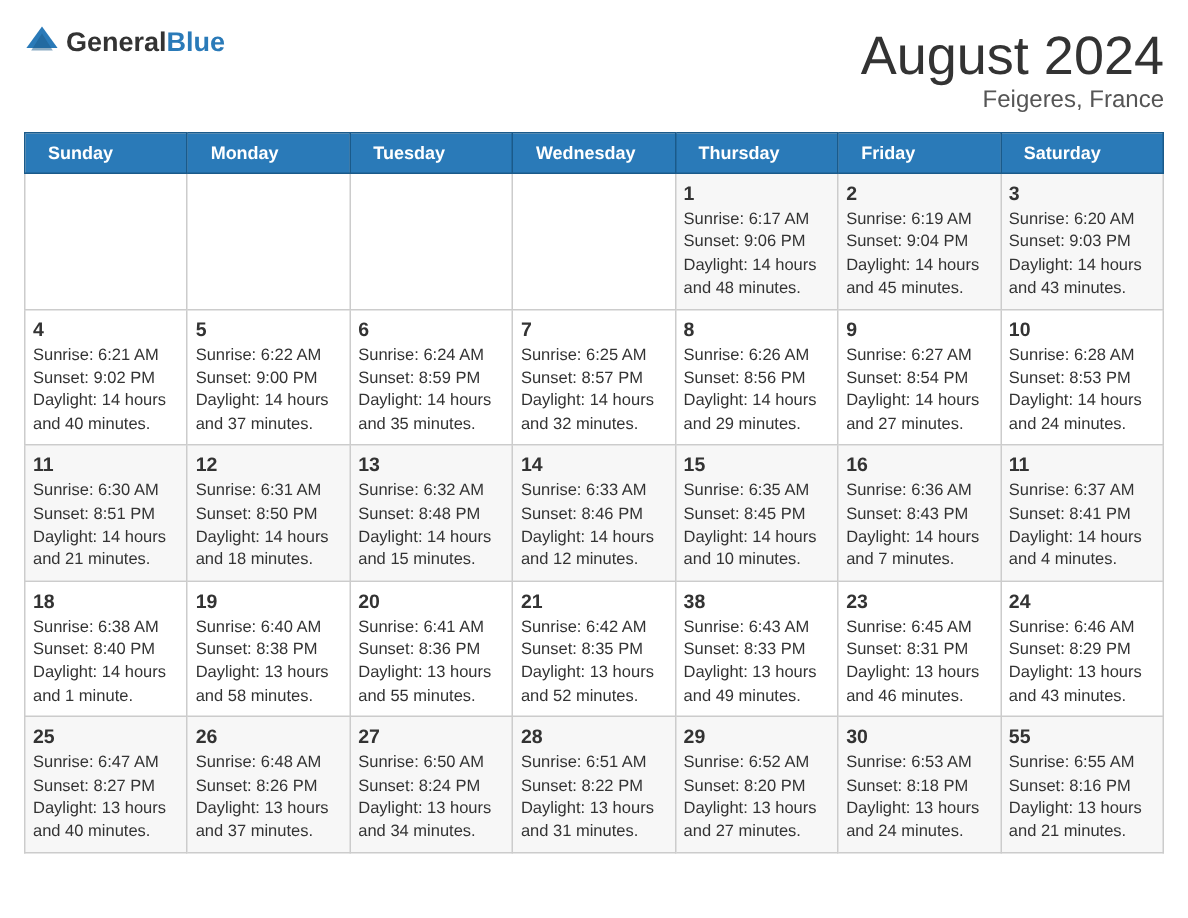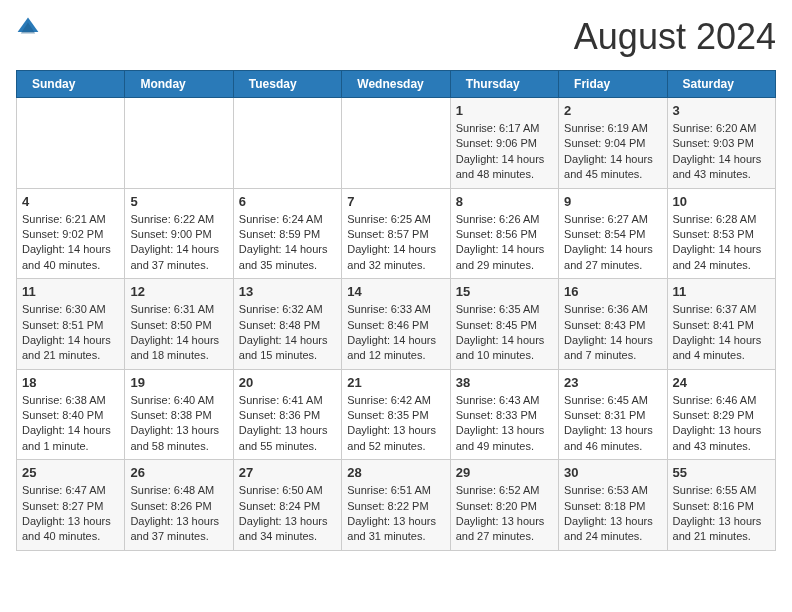--- a/index.html
+++ b/index.html
@@ -90,23 +90,27 @@
   </style>
 </head>
 <body>
 
 <div class="header-section">
   <div class="logo">
     <svg class="logo-icon" viewBox="0 0 30 30" xmlns="http://www.w3.org/2000/svg">
       <polygon points="15,2 28,20 2,20" fill="#2a7ab8"></polygon>
       <polygon points="15,8 24,22 6,22" fill="#1a5a8a" opacity="0.5"></polygon>
     </svg>
+    <div>
+      <span class="logo-text-general">General</span><span class="logo-text-blue">Blue</span>
+    </div>
   </div>
   <div class="title-section">
     <div class="month-title">August 2024</div>
+    <div class="location-title">Feigeres, France</div>
   </div>
 </div>
 
 <table>
   <thead>
     <tr>
       <th>Sunday</th>
       <th>Monday</th>
       <th>Tuesday</th>
       <th>Wednesday</th>

